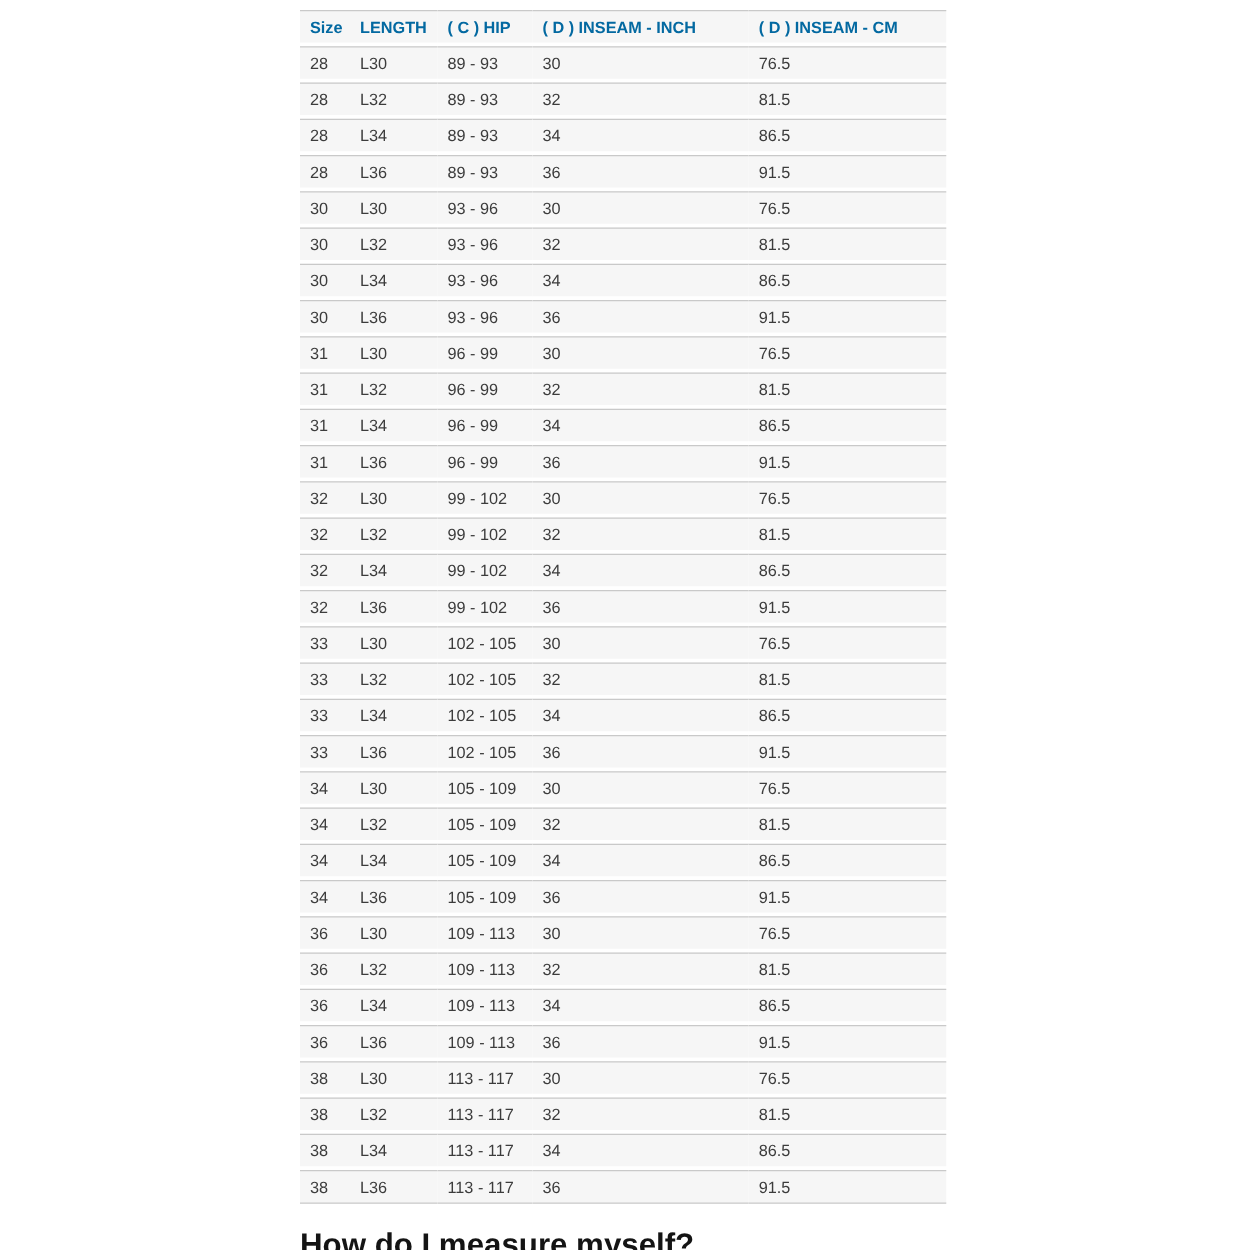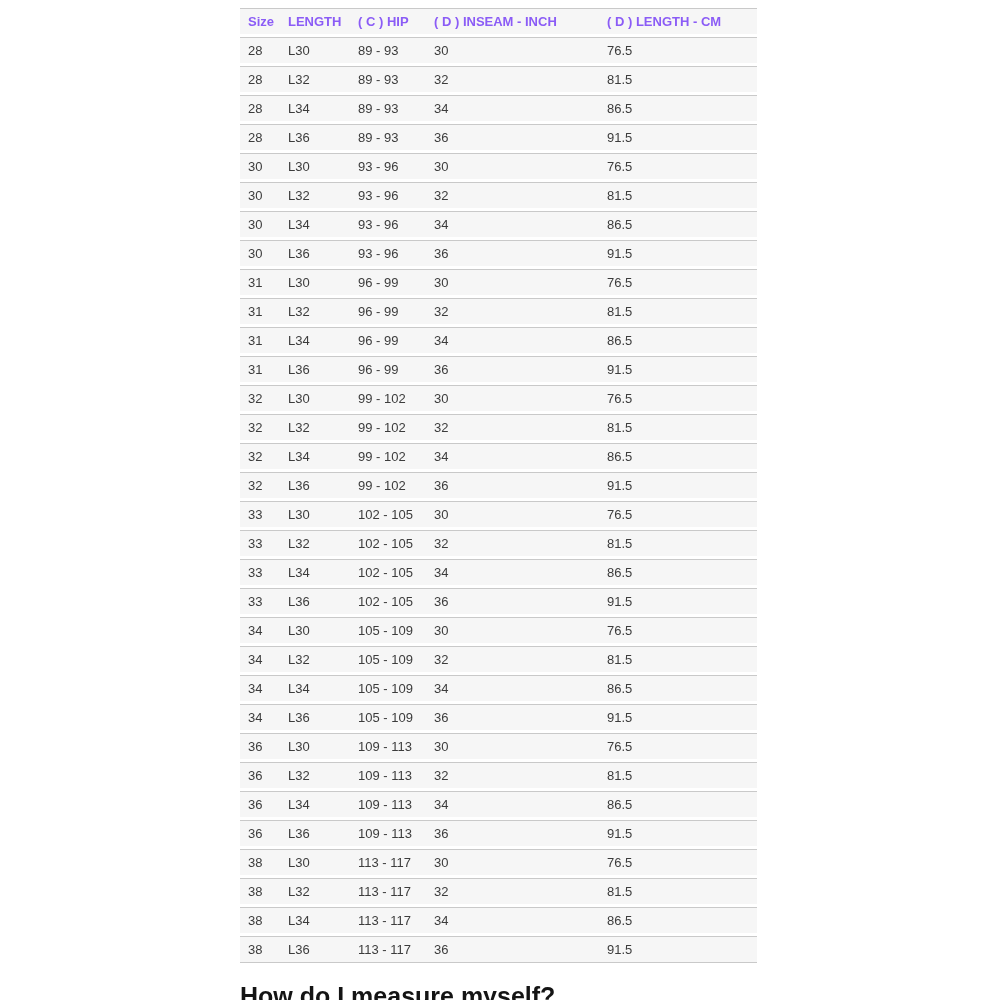--- a/index.html
+++ b/index.html
@@ -31,21 +31,21 @@
     color: #3c3c3c;
     text-align: left;
     vertical-align: middle;
     padding: 5px 0 5px 8px;
     height: 24px;
     white-space: nowrap;
     overflow: hidden;
   }
   table.size-table th {
     font-weight: bold;
-    color: #8b5cf6;
+    color: #0369a1;
   }
   table.size-table col.c-size   { width: 40px; }
   table.size-table col.c-length { width: 70px; }
   table.size-table col.c-hip    { width: 76px; }
   table.size-table col.c-inch   { width: 173px; }
   table.size-table col.c-cm     { width: 158px; }
   table.size-table tbody tr:last-child td {
     border-bottom: 1px solid #c9c9c9;
   }
   h2.measure-heading {
@@ -68,21 +68,21 @@
       <col class="c-hip">
       <col class="c-inch">
       <col class="c-cm">
     </colgroup>
     <thead>
       <tr>
         <th>Size</th>
         <th>LENGTH</th>
         <th>( C ) HIP</th>
         <th>( D ) INSEAM - INCH</th>
-        <th>( D ) LENGTH - CM</th>
+        <th>( D ) INSEAM - CM</th>
       </tr>
     </thead>
     <tbody id="table-body">
         <tr>
           <td>28</td>
           <td>L30</td>
           <td>89 - 93</td>
           <td>30</td>
           <td>76.5</td>
         </tr>

